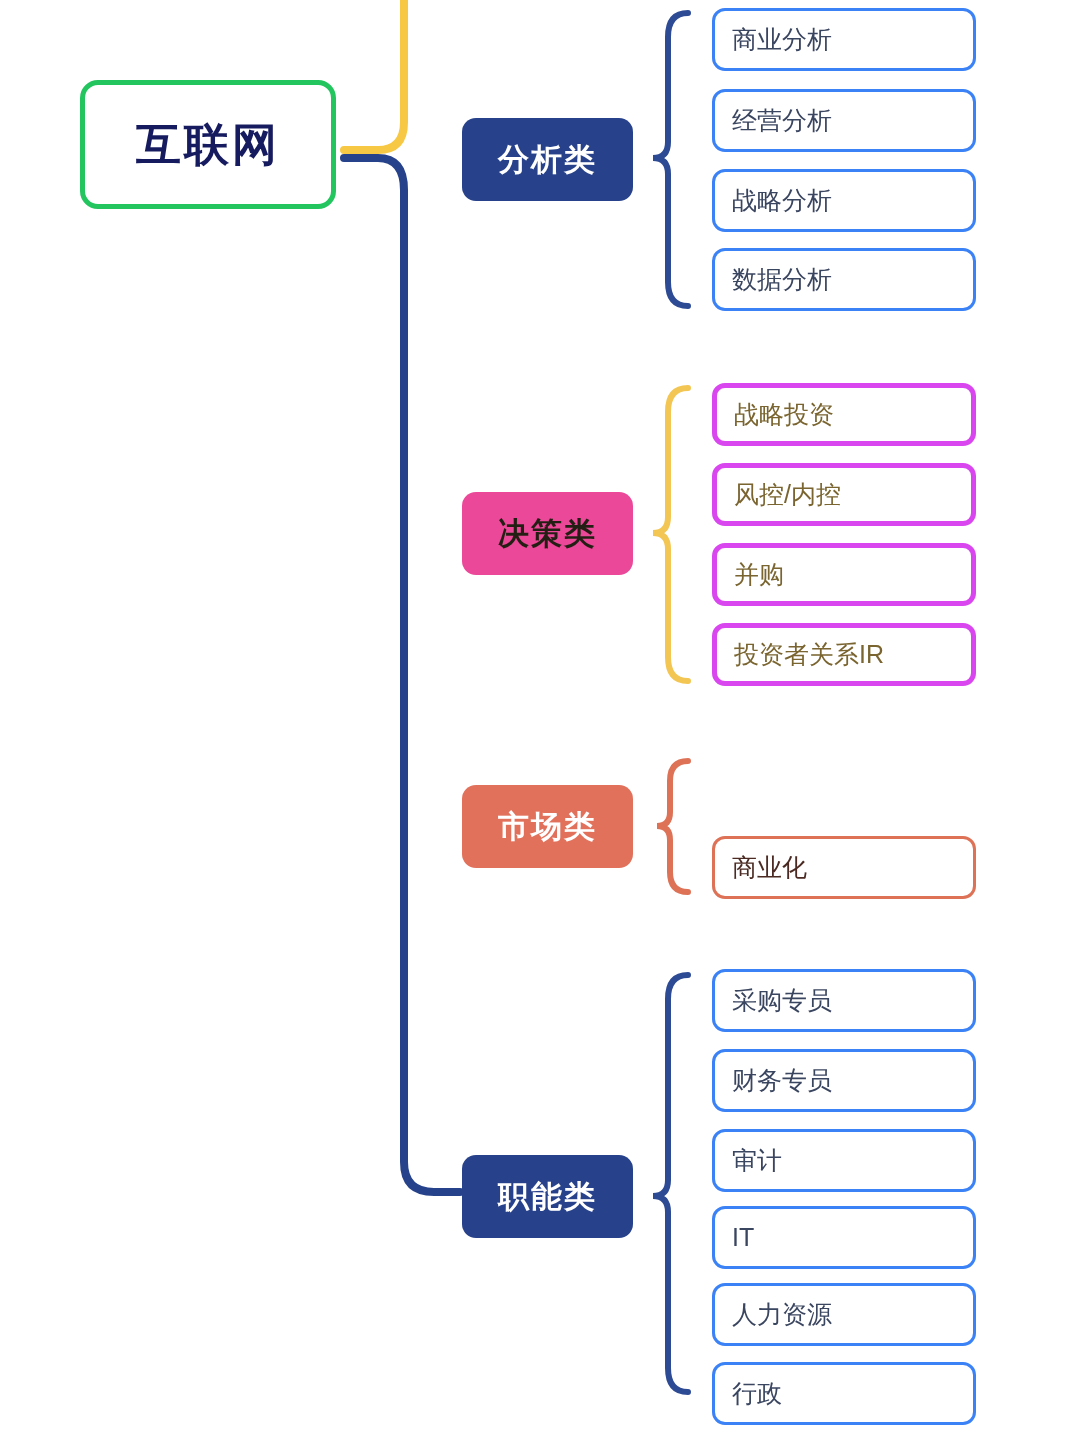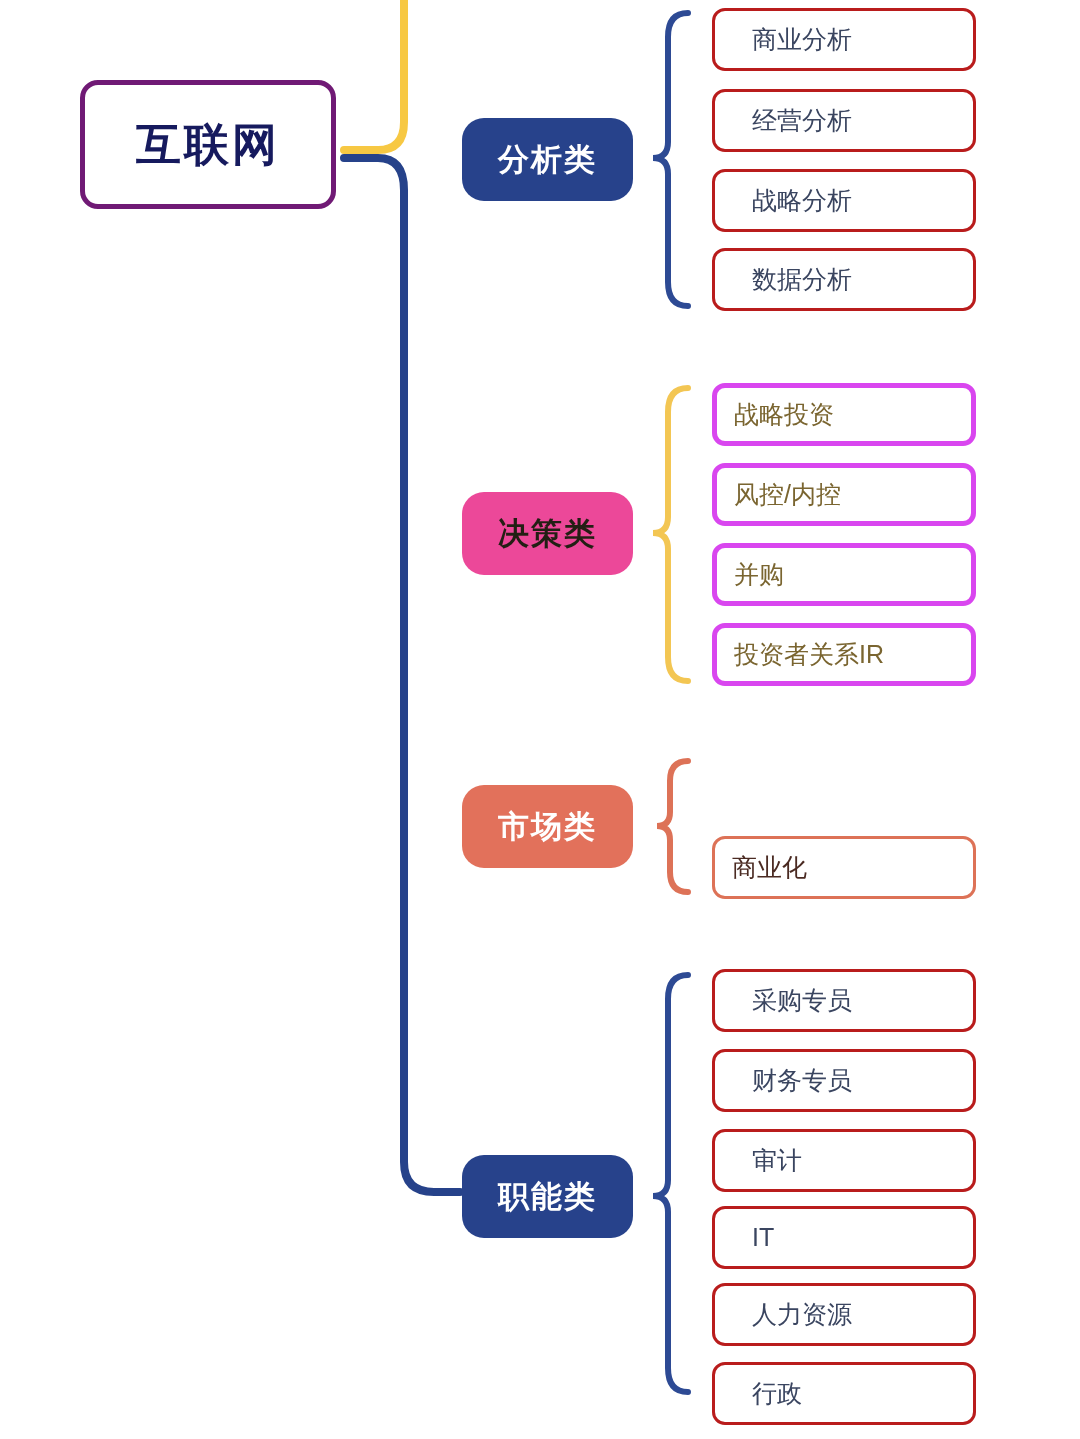--- a/index.html
+++ b/index.html
@@ -21,21 +21,21 @@
     left: 0; top: 0;
     width: 1080px; height: 1439px;
     pointer-events: none;
   }
 
   
   .root-node {
     position: absolute;
     left: 80px; top: 80px;
     width: 256px; height: 129px;
-    border: 5px solid #701a75;
+    border: 5px solid #22c55e;
     border-radius: 18px;
     background: #ffffff;
     display: flex;
     align-items: center;
     justify-content: center;
     z-index: 3;
   }
   .root-node .label {
     font-size: 45px;
     font-weight: 700;
@@ -43,21 +43,21 @@
     letter-spacing: 3px;
     line-height: 1;
   }
 
   
   .cat-pill {
     position: absolute;
     left: 462px;
     width: 171px;
     height: 83px;
-    border-radius: 22px;
+    border-radius: 14px;
     display: flex;
     align-items: center;
     justify-content: center;
     z-index: 3;
   }
   .cat-pill .label {
     font-size: 31px;
     font-weight: 600;
     letter-spacing: 2px;
     line-height: 1;
@@ -83,21 +83,21 @@
     align-items: center;
     z-index: 3;
   }
   .leaf .label {
     font-size: 25px;
     font-weight: 500;
     padding-left: 17px;
     line-height: 1;
     white-space: nowrap;
   }
-  .leaf.navy   { border: 3px solid #b91c1c; padding-left: 20px; }
+  .leaf.navy   { border: 3px solid #3b82f6; }
   .leaf.navy .label   { color: #3a4560; }
   .leaf.gold   { border: 5px solid #d946ef; }
   .leaf.gold .label   { color: #7a6530; }
   .leaf.coral  { border: 3px solid #dd7257; }
   .leaf.coral .label  { color: #4a2a22; }
 </style>
 </head>
 <body>
 
 <div id="canvas">

